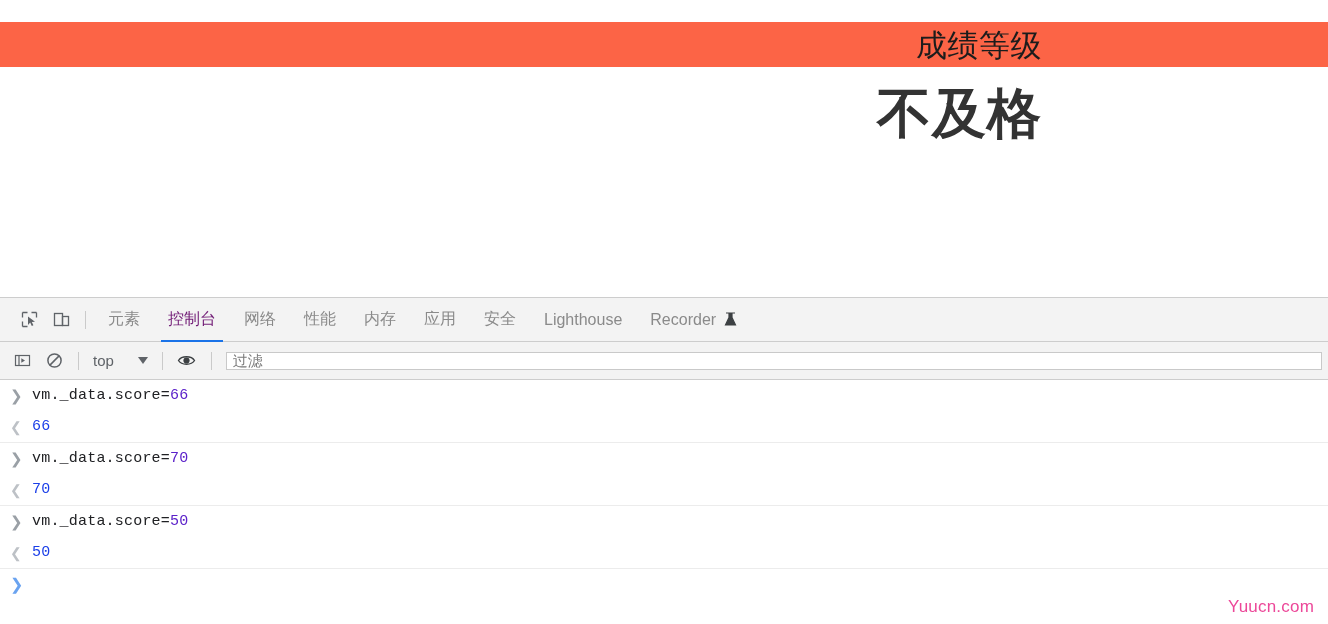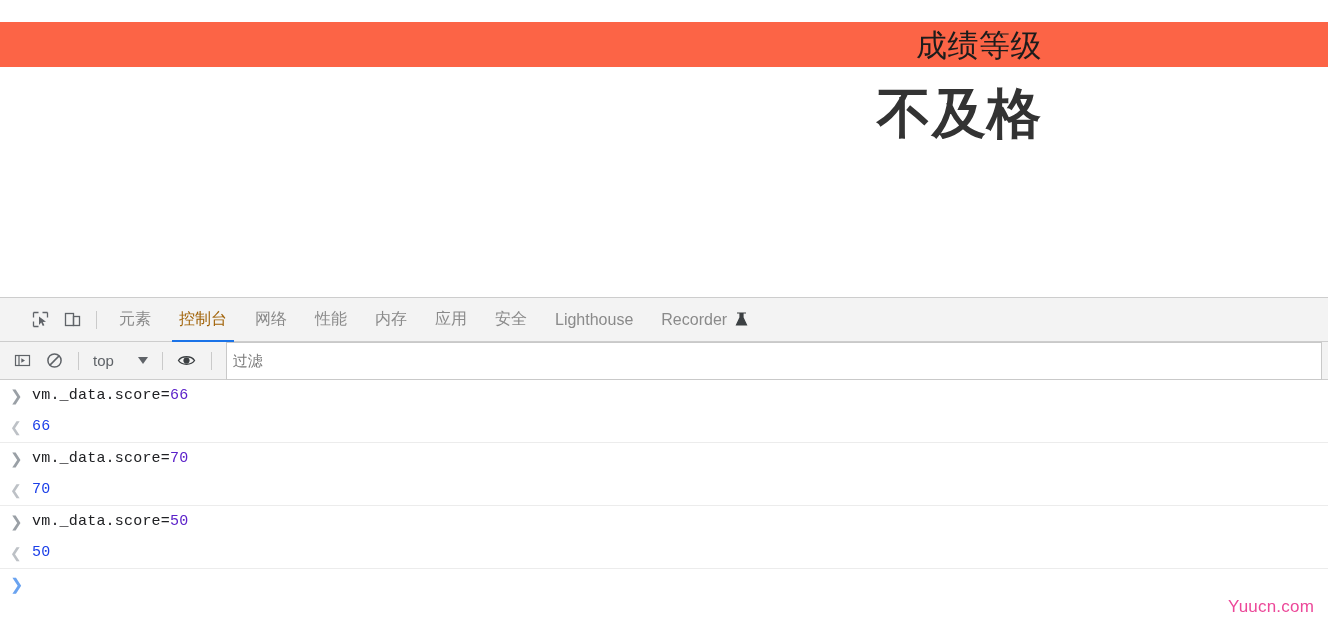--- a/index.html
+++ b/index.html
@@ -69,21 +69,21 @@
   }
 
   
   #devtools-tabbar {
     position: relative;
     height: 44px;
     background: #f3f3f3;
     border-bottom: 1px solid #cdcdcd;
     display: flex;
     align-items: center;
-    padding-left: 24px;
+    padding-left: 13px;
   }
 
   .tool-icon-btn {
     width: 32px;
     height: 32px;
     display: flex;
     align-items: center;
     justify-content: center;
     cursor: pointer;
     border-radius: 2px;
@@ -103,21 +103,21 @@
     display: flex;
     align-items: center;
     padding: 0 14px;
     font-size: 16px;
     color: #8a8a8a;
     cursor: pointer;
     position: relative;
     white-space: nowrap;
   }
   .tab.active {
-    color: #a16207;
+    color: #701a75;
   }
   .tab.active::after {
     content: "";
     position: absolute;
     left: 7px;
     right: 7px;
     bottom: 0;
     height: 2px;
     background: #1a73e8;
   }
@@ -150,21 +150,21 @@
   }
   .caret {
     width: 0; height: 0;
     border-left: 5px solid transparent;
     border-right: 5px solid transparent;
     border-top: 7px solid #5f6368;
   }
 
   #filter-input {
     flex: 1;
-    height: 38px;
+    height: 18px;
     margin-left: 6px;
     margin-right: 6px;
     border: 1px solid #c9c9c9;
     background: #ffffff;
     font-size: 15px;
     color: #5f6368;
     padding: 0 6px;
     font-family: "Liberation Sans", sans-serif;
     outline: none;
     border-radius: 0;

